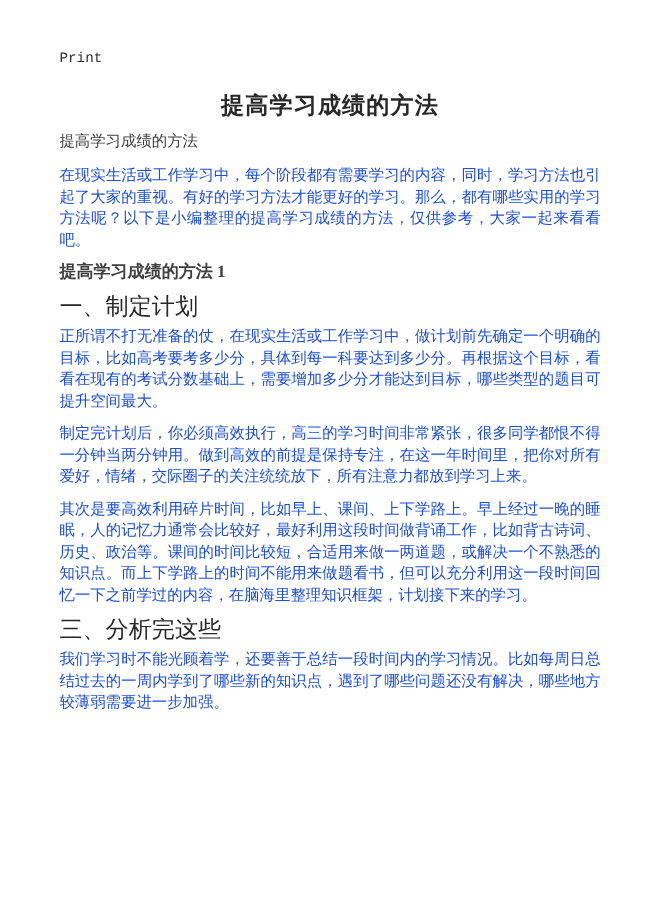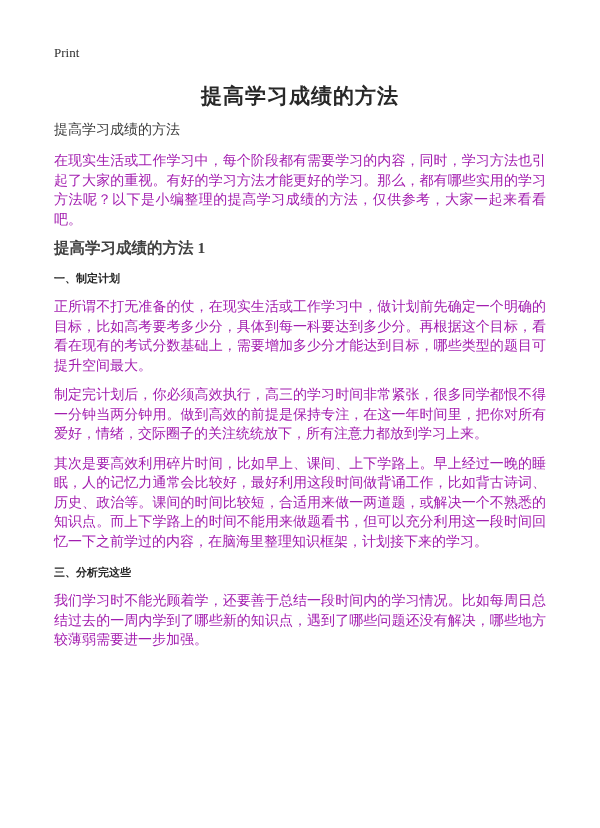--- a/index.html
+++ b/index.html
@@ -20,20 +20,21 @@
   .content {
     padding: 0 54px;
   }
   .print-link {
     margin-top: 45px;
     font-size: 13px;
     line-height: 15px;
     color: #2f2f2f;
     display: inline-block;
     cursor: pointer;
+    font-family: Liberation Mono, monospace;
   }
   .doc-title {
     margin: 23px 0 0 0;
     font-size: 21px;
     line-height: 24px;
     font-weight: bold;
     text-align: center;
     color: #282828;
     letter-spacing: 1px;
   }
@@ -42,37 +43,37 @@
     font-size: 14px;
     line-height: 17px;
     color: #3c3c3c;
   }
   p.body {
     margin: 10px 0 0 0;
     font-size: 14px;
     line-height: 19.5px;
     text-align: justify;
     text-justify: inter-ideograph;
-    color: #a21caf;
+    color: #1d4ed8;
   }
   p.body.intro {
     margin-top: 13px;
   }
   h2.section-heading {
     margin: 10px 0 0 0;
     font-size: 15.5px;
     line-height: 18px;
     font-weight: bold;
     color: #404040;
   }
   h3.sub-heading {
     margin: 12px 0 0 0;
-    font-size: 11px;
+    font-size: 21px;
     line-height: 18px;
-    font-weight: bold;
+    font-weight: normal;
     color: #262626;
   }
 </style>
 </head>
 <body>
 
 <div class="page">
   <div class="content">
 
     <div class="print-link">Print</div>

